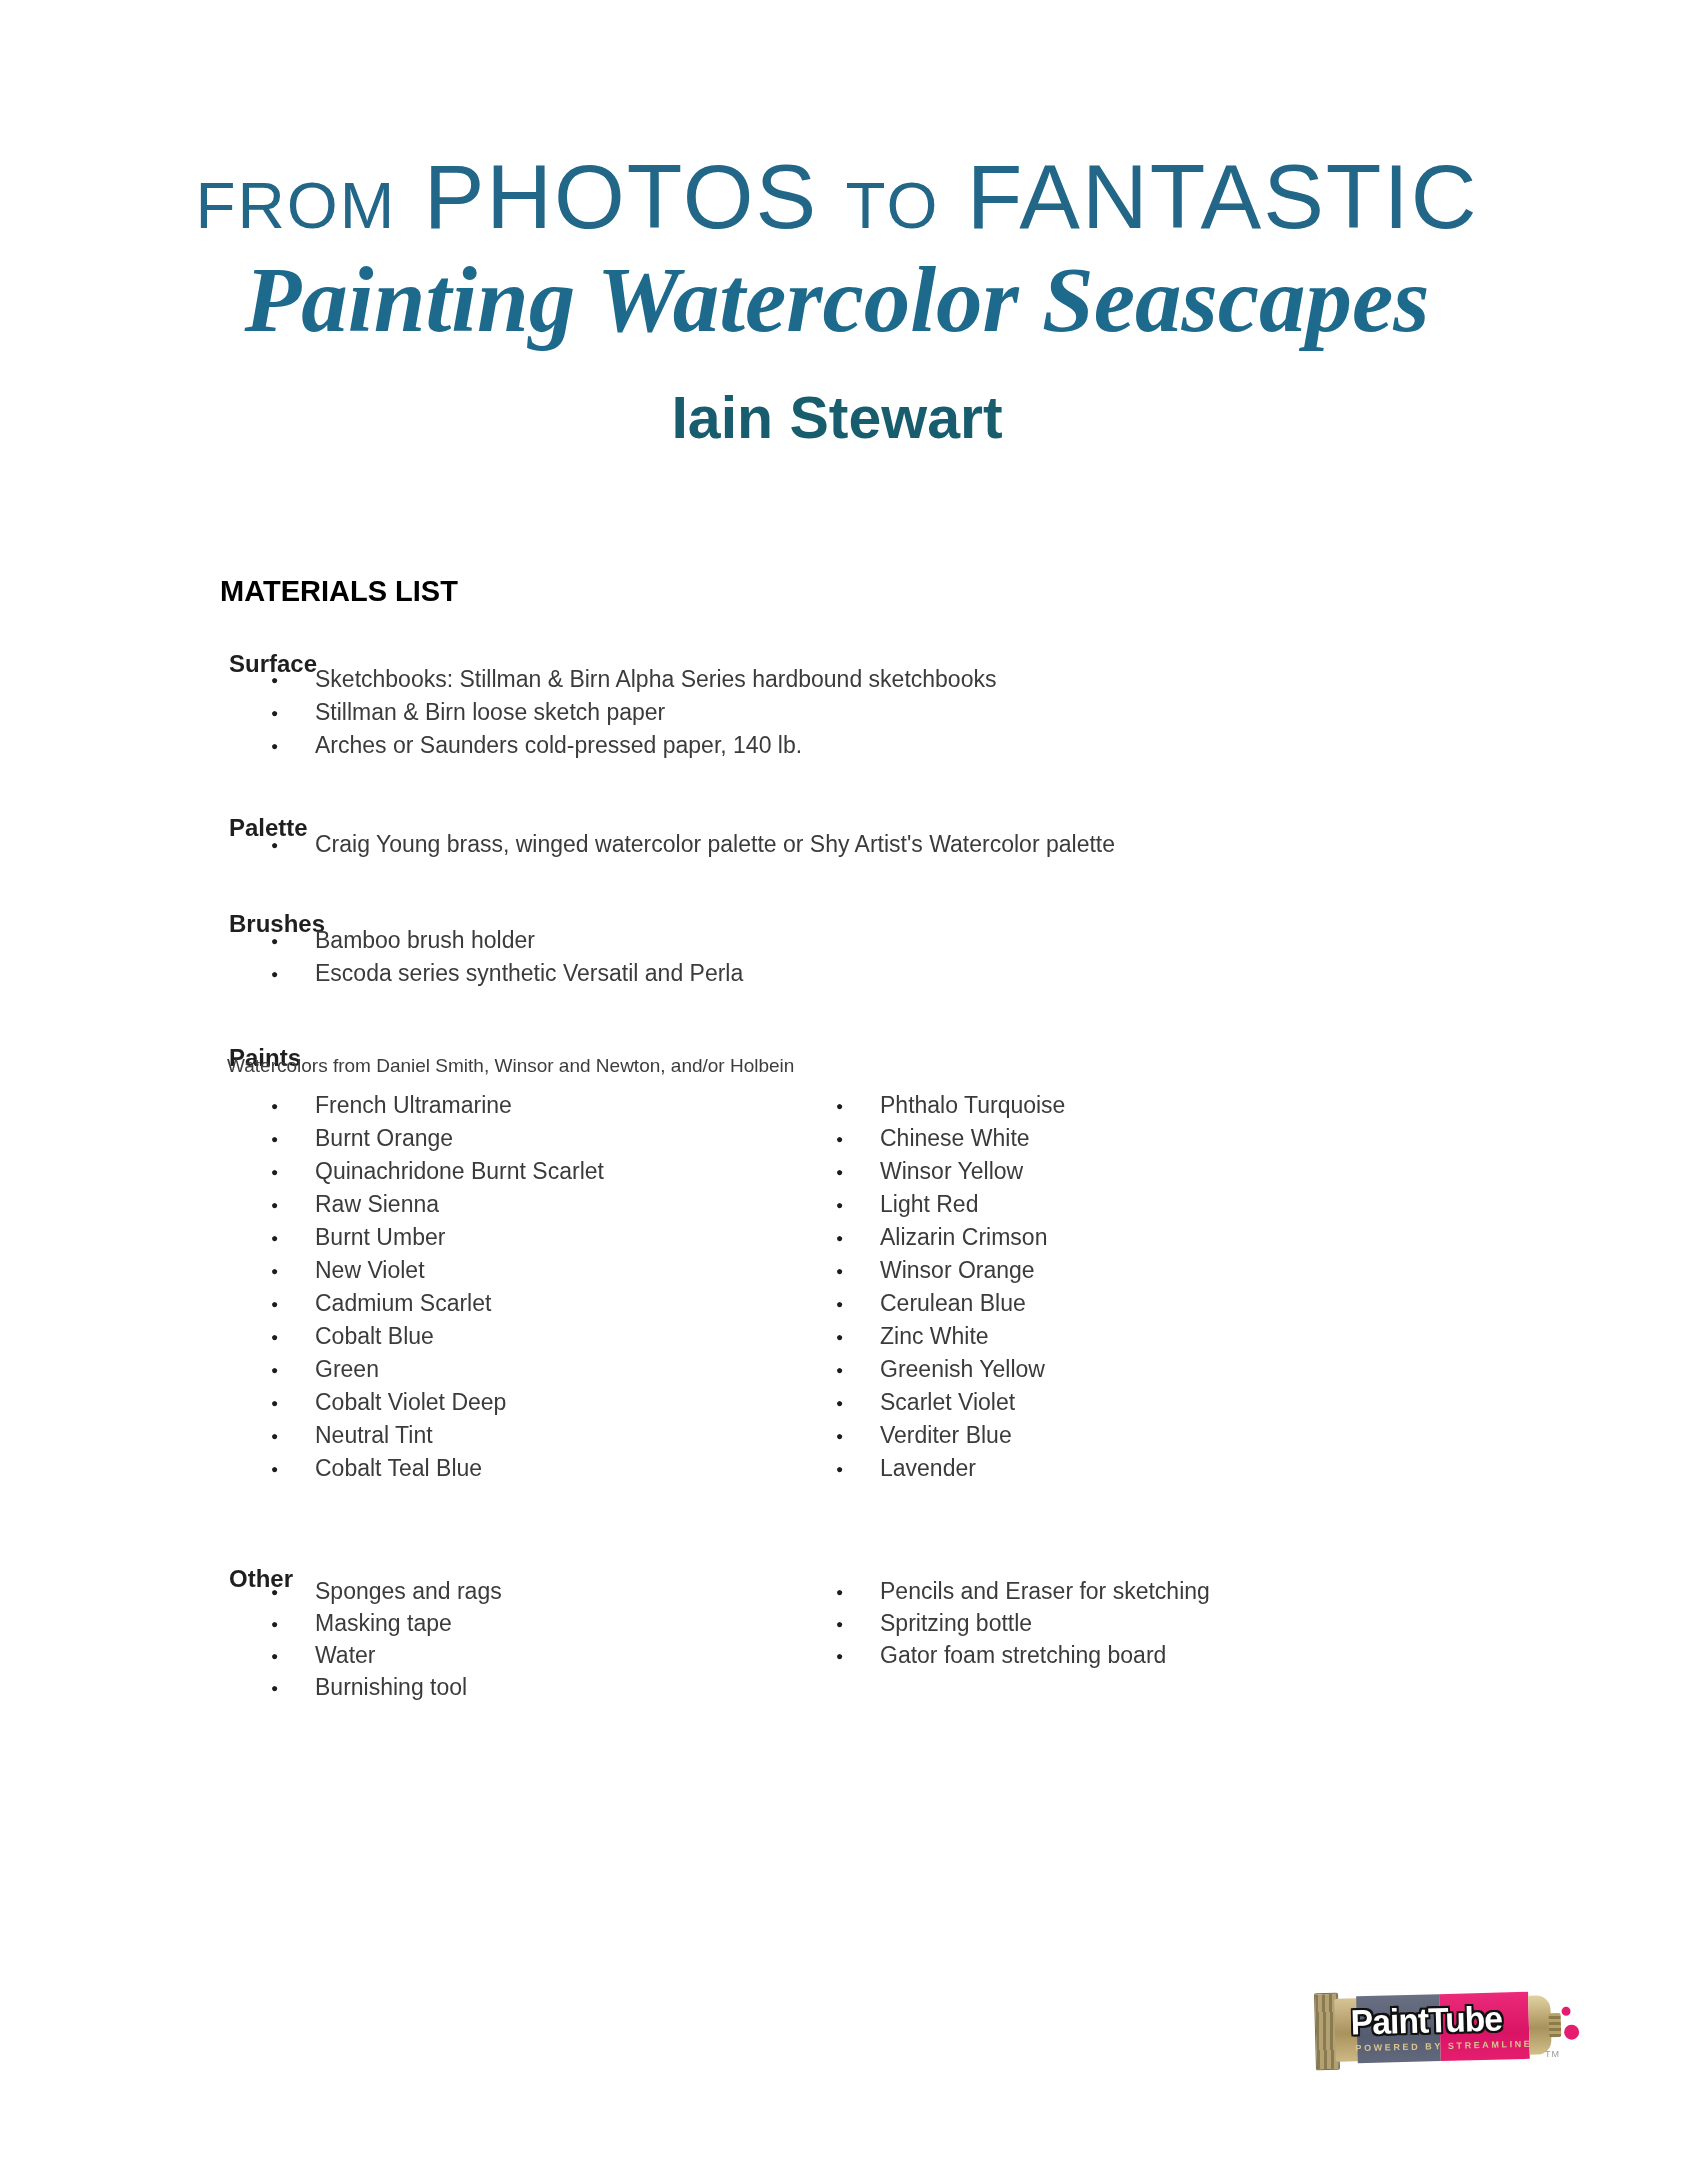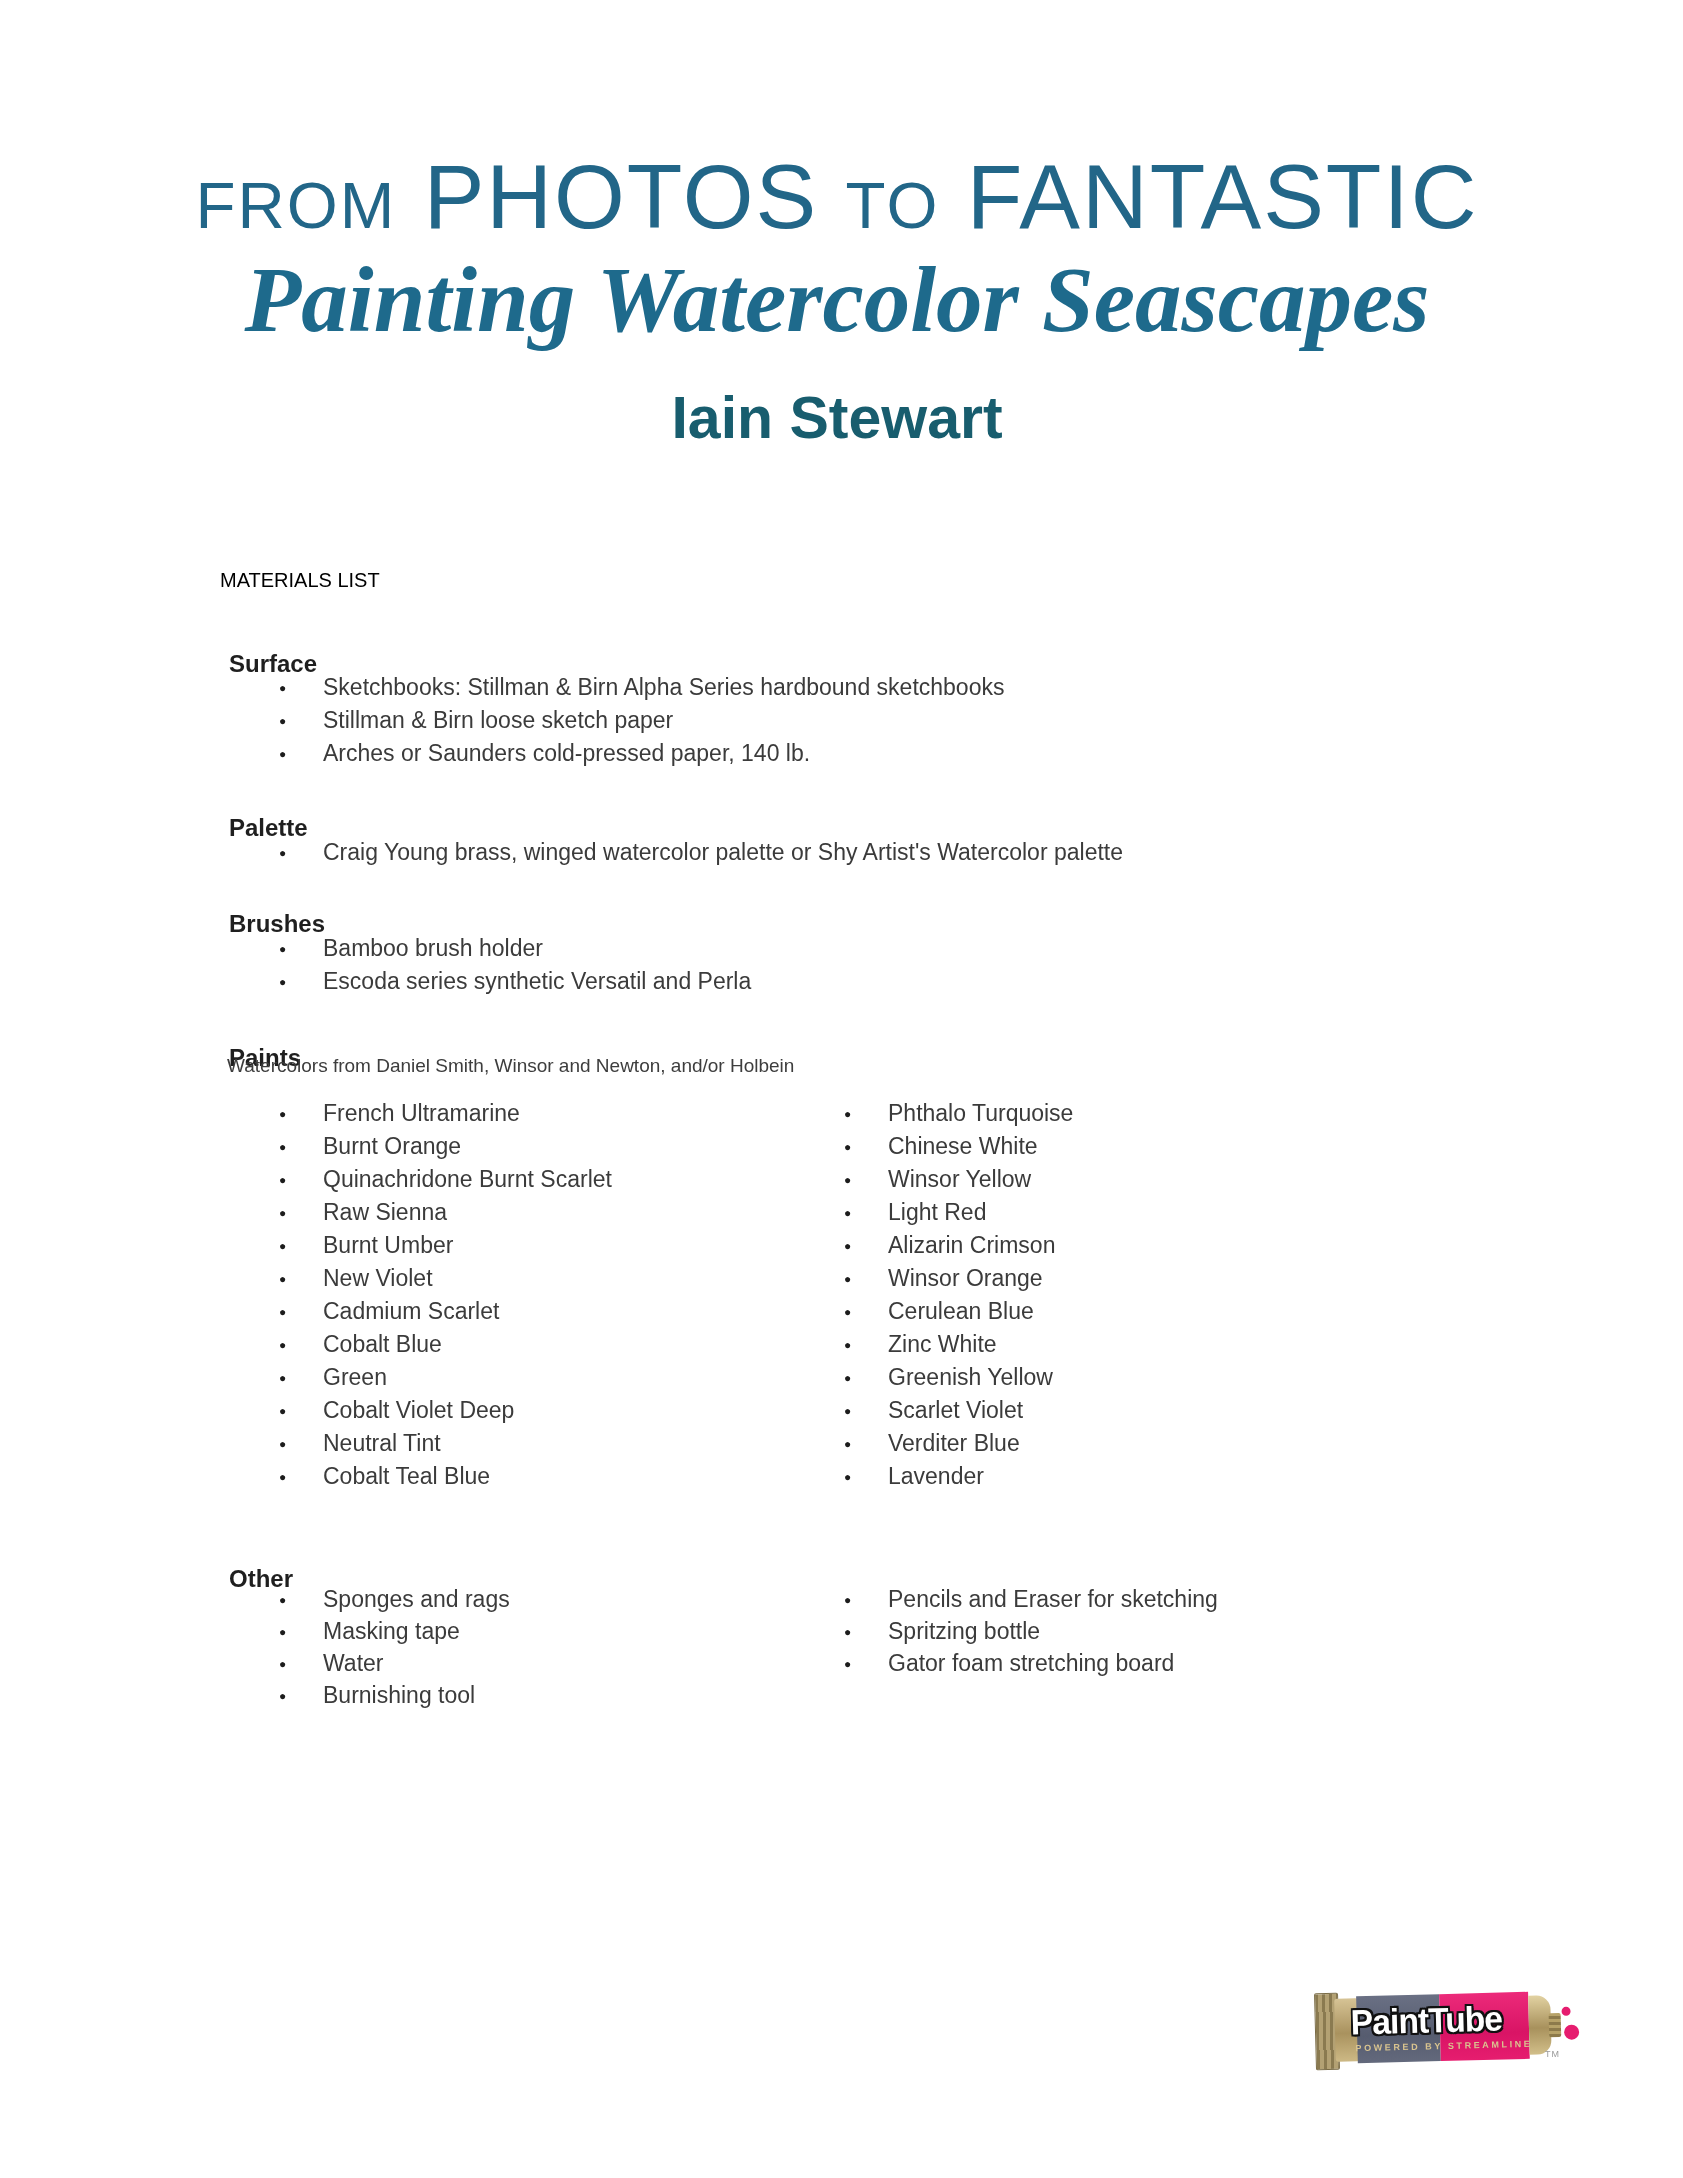--- a/index.html
+++ b/index.html
@@ -23,31 +23,31 @@
     font-size:93px;line-height:1.1;color:#1e6a8c;white-space:nowrap;
   }
   .author{
     position:absolute;left:0;top:386px;width:100%;
     font-size:59px;line-height:1.1;font-weight:bold;color:#185d6e;
   }
 
   
   .h-materials{
     position:absolute;left:220px;top:556px;
-    font-size:20px;font-weight:normal;color:#000;letter-spacing:0px;
+    font-size:29px;font-weight:bold;color:#000;letter-spacing:0px;
   }
   .section-h{
     position:absolute;left:229px;
     font-size:24px;font-weight:bold;color:#1f1f1f;
   }
   .intro{
     position:absolute;left:227px;top:1055px;
     font-size:19px;color:#3d3d3d;
   }
-  ul.blist{list-style:none;margin:8px;padding:0;position:absolute;left:220px;}
+  ul.blist{list-style:none;margin:0;padding:0;position:absolute;left:220px;}
   ul.blist li{
     position:relative;padding-left:95px;font-size:23px;color:#3b3b3b;
     line-height:33px;white-space:nowrap;
   }
   ul.blist li::before{
     content:"●";position:absolute;left:51px;top:1px;
     font-size:12px;color:#1c1c1c;
   }
   
   .col-right{left:785px !important;}

